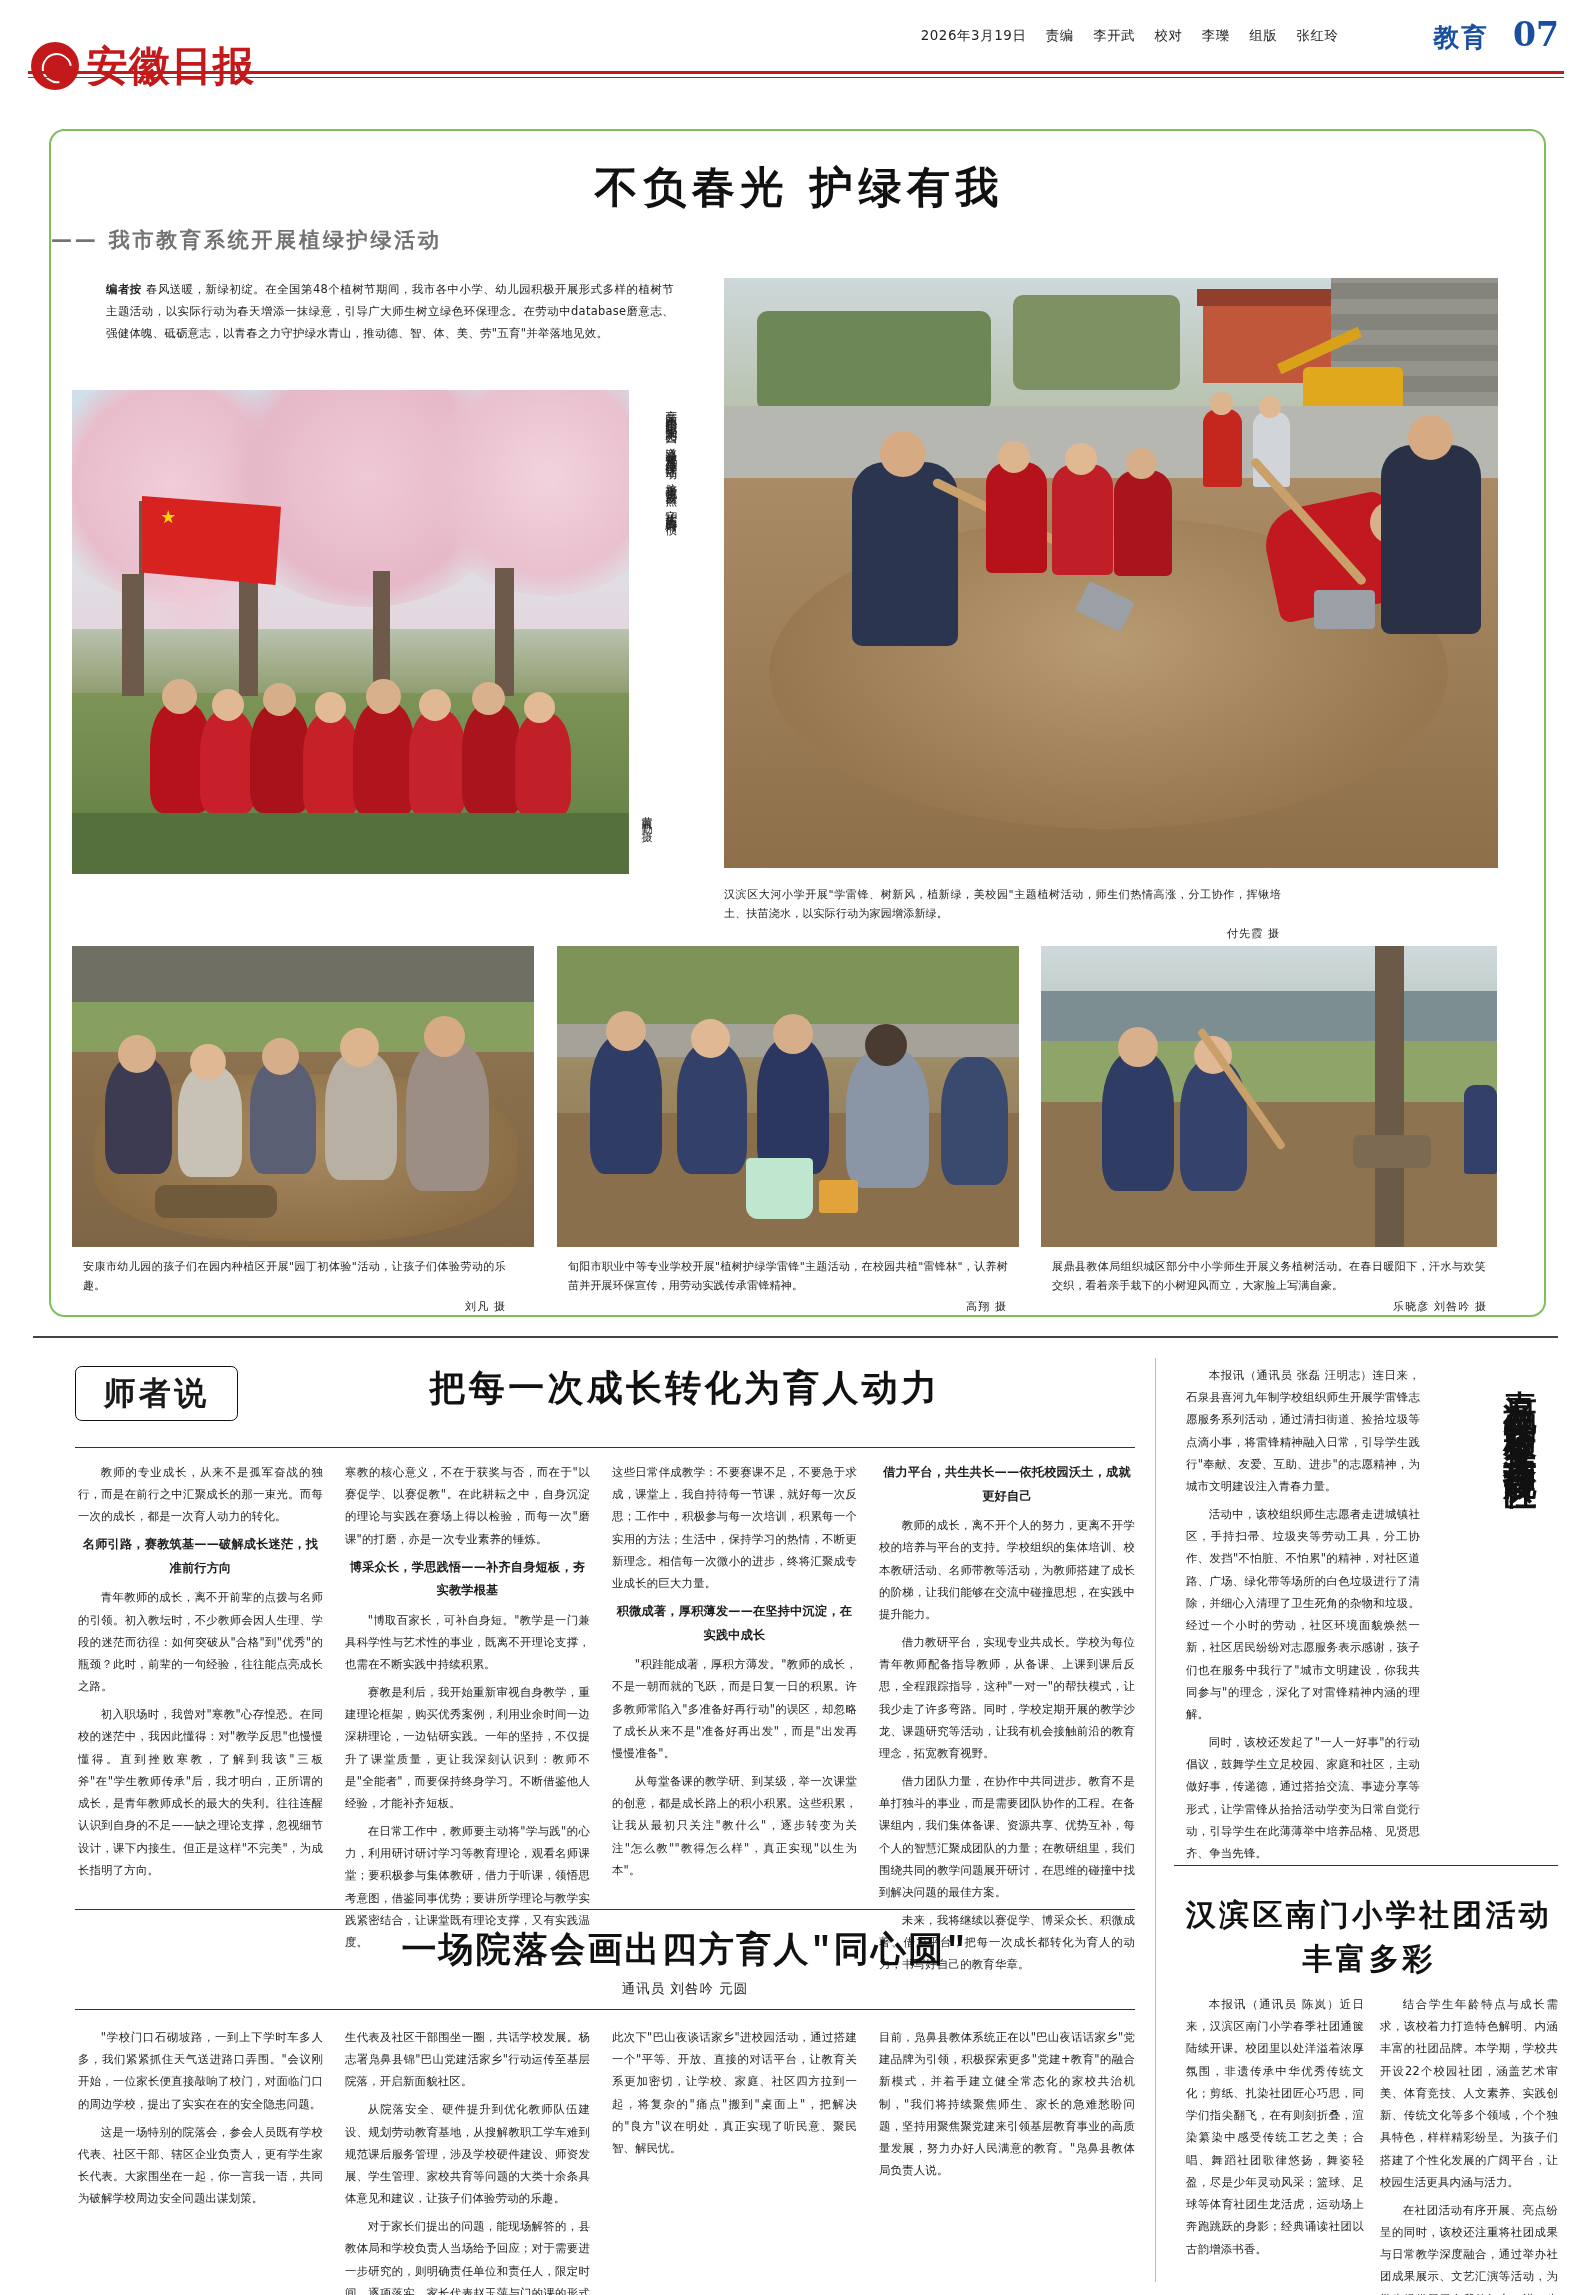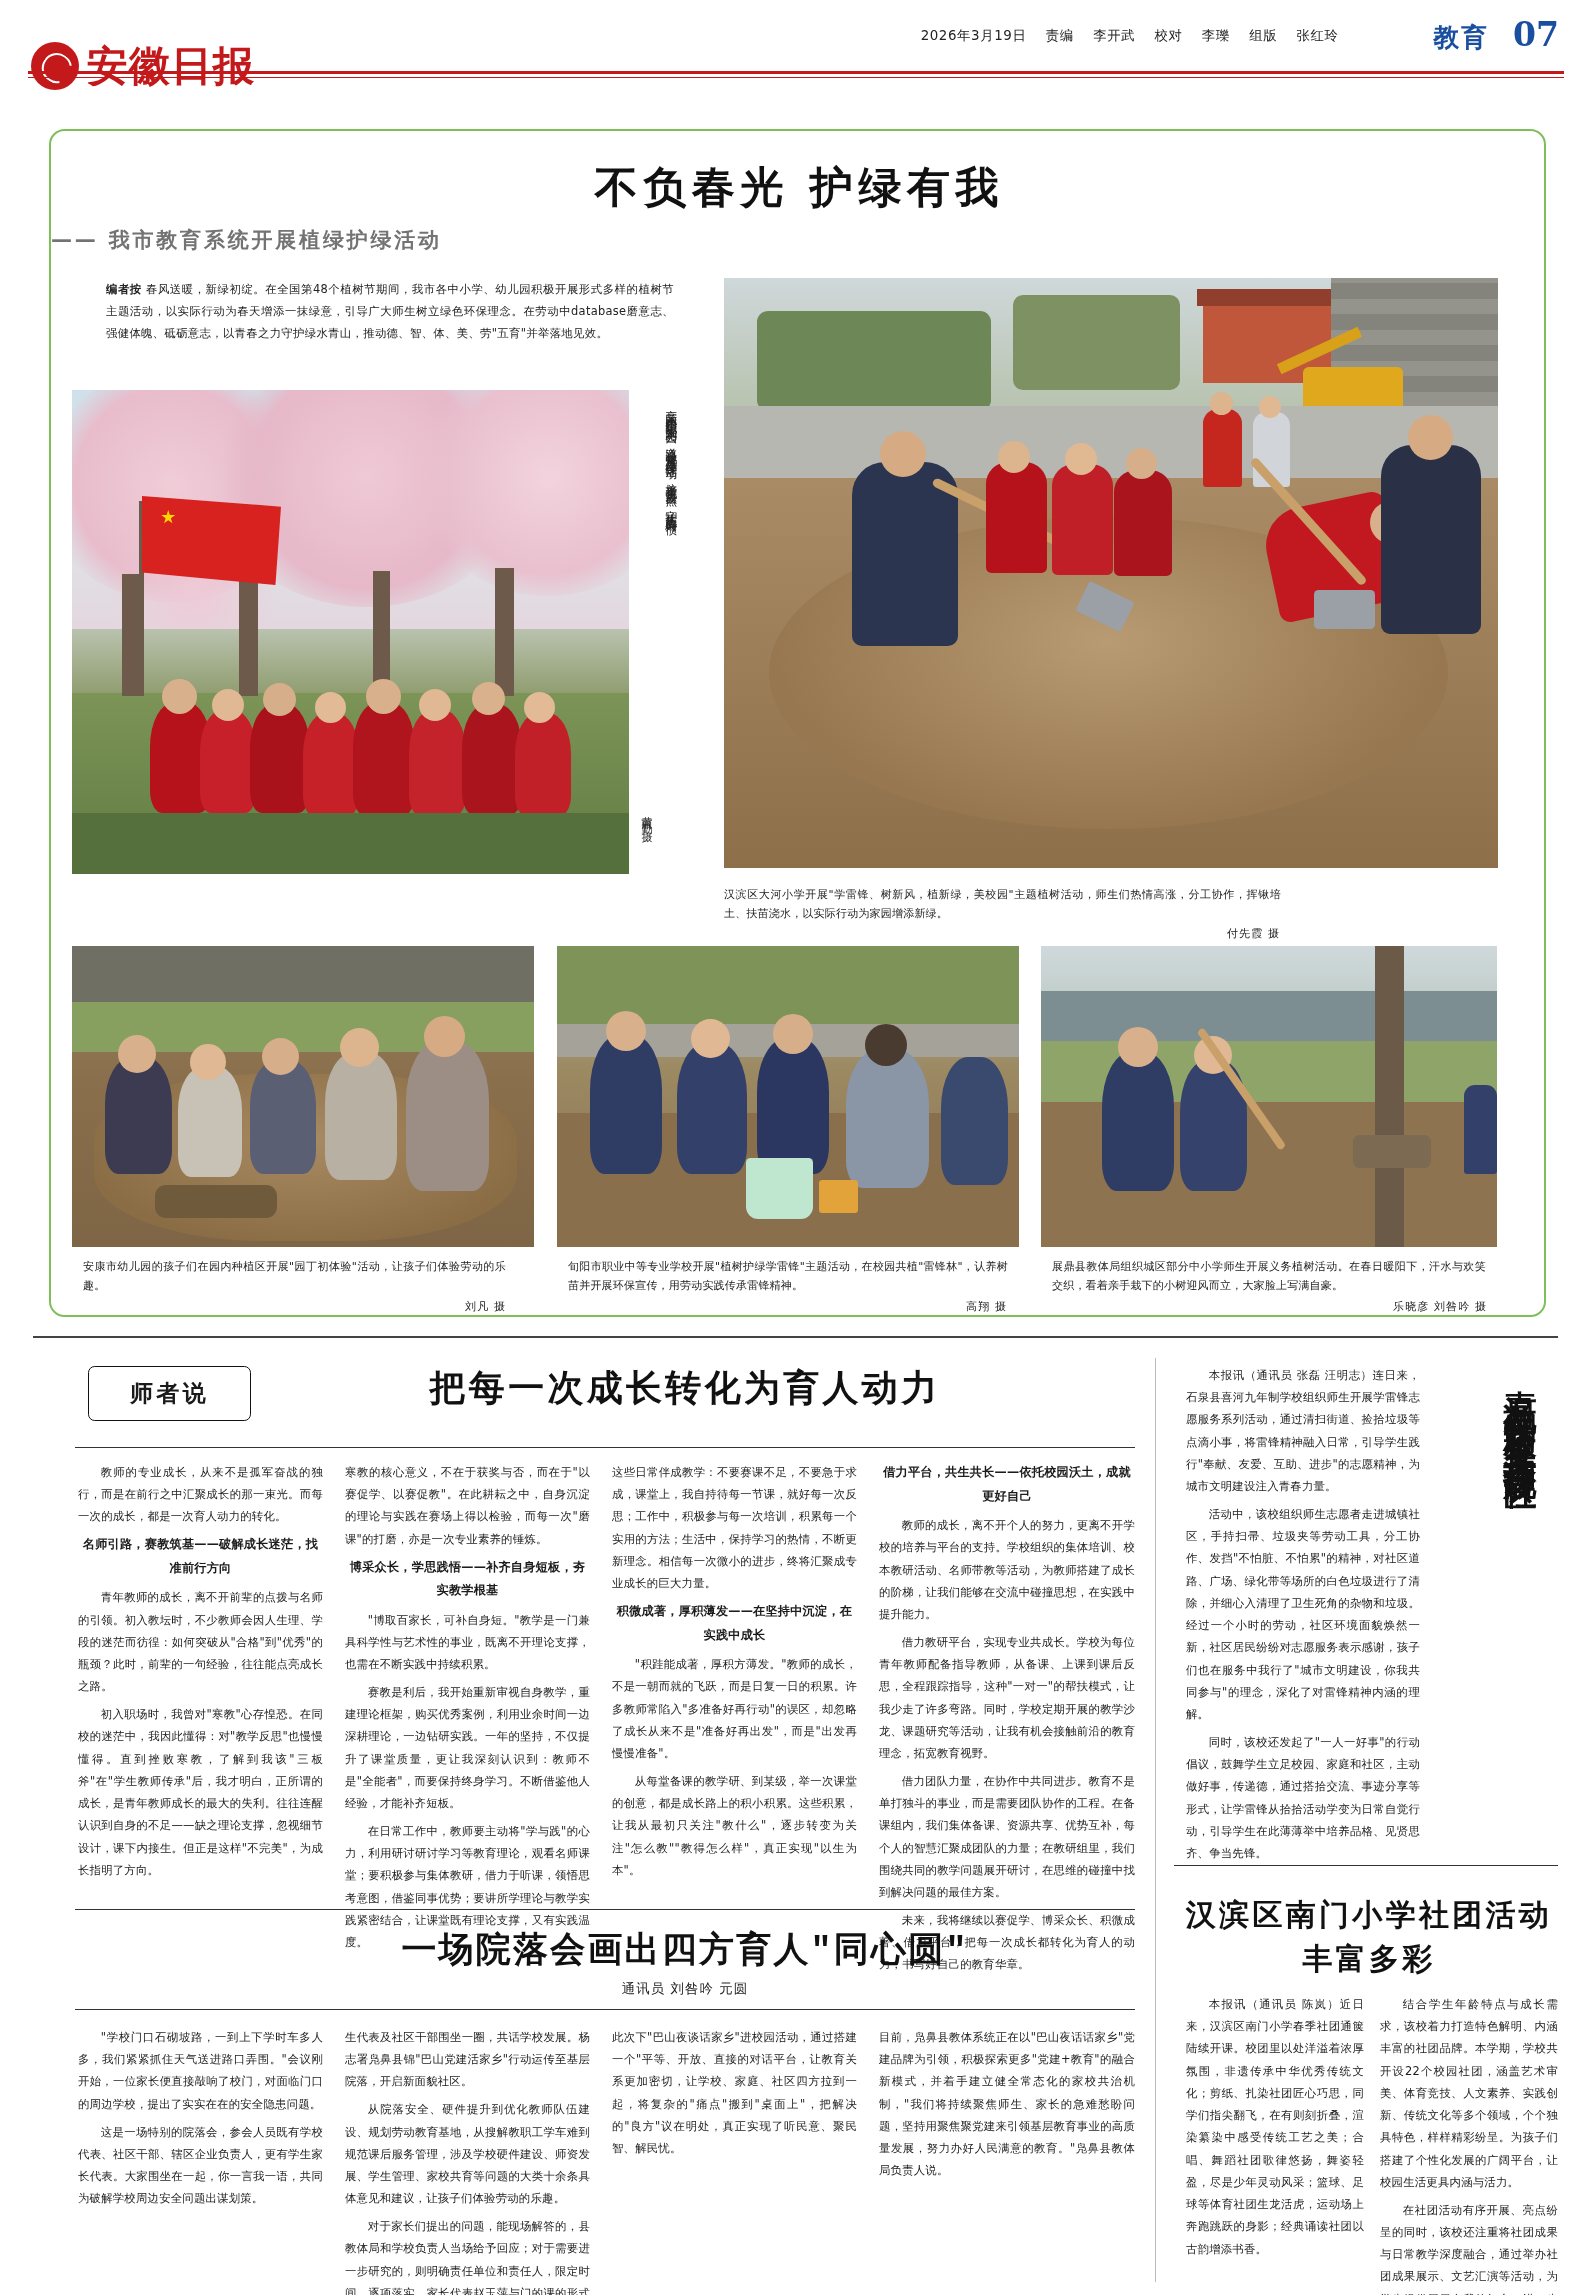--- a/index.html
+++ b/index.html
@@ -301,21 +301,21 @@
   </div>
   <div class="cap" style="left:879px;top:1297px;width:128px;text-align:right;letter-spacing:1.1px;">高翔 摄</div>
 
   <div class="cap" style="left:1052px;top:1257px;width:434px;">
     <span>展鼎县教体局组织城区部分中小学师生开展义务植树活动。在春日暖阳下，汗水与欢笑交织，看着亲手栽下的小树迎风而立，大家脸上写满自豪。</span>
   </div>
   <div class="cap" style="left:1314px;top:1297px;width:173px;text-align:right;letter-spacing:1.1px;">乐晓彦  刘咎吟 摄</div>
 
   <div class="hrule" style="left:33px;top:1336px;width:1525px;height:1.7px;background:#444;"></div>
 
-  <div class="badge" style="left:75px;top:1366px;width:161px;height:53px;font-size:23px;margin-left:13px;">师者说</div>
+  <div class="badge" style="left:75px;top:1366px;width:161px;height:53px;font-size:32px;">师者说</div>
 
   <div class="art-h1" style="left:234px;top:1364px;width:902px;font-size:36px;letter-spacing:3.3px;">把每一次成长转化为育人动力</div>
   <div class="hrule" style="left:75px;top:1447px;width:1060px;height:1.1px;background:#333;"></div>
 
   <div class="body-col" style="left:78px;top:1461px;width:245px;">
     <p>教师的专业成长，从来不是孤军奋战的独行，而是在前行之中汇聚成长的那一束光。而每一次的成长，都是一次育人动力的转化。</p>
     <p class="sub-h">名师引路，赛教筑基——破解成长迷茫，找准前行方向</p>
     <p>青年教师的成长，离不开前辈的点拨与名师的引领。初入教坛时，不少教师会因人生理、学段的迷茫而彷徨：如何突破从"合格"到"优秀"的瓶颈？此时，前辈的一句经验，往往能点亮成长之路。</p>
     <p>初入职场时，我曾对"寒教"心存惶恐。在同校的迷茫中，我因此懂得：对"教学反思"也慢慢懂得。直到挫败寒教，了解到我该"三板斧"在"学生教师传承"后，我才明白，正所谓的成长，是青年教师成长的最大的失利。往往连醒认识到自身的不足——缺之理论支撑，忽视细节设计，课下内接生。但正是这样"不完美"，为成长指明了方向。</p>
   </div>

